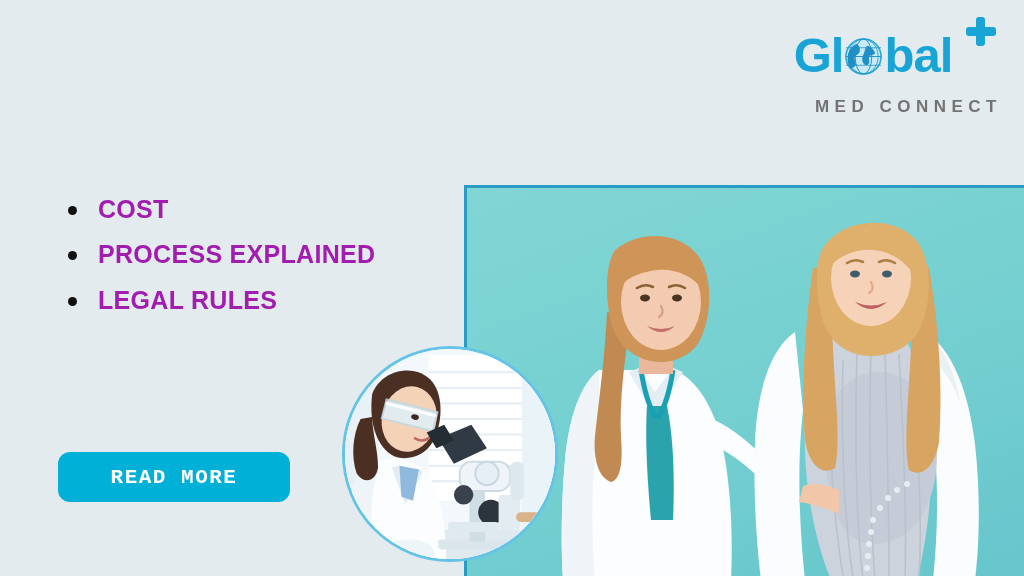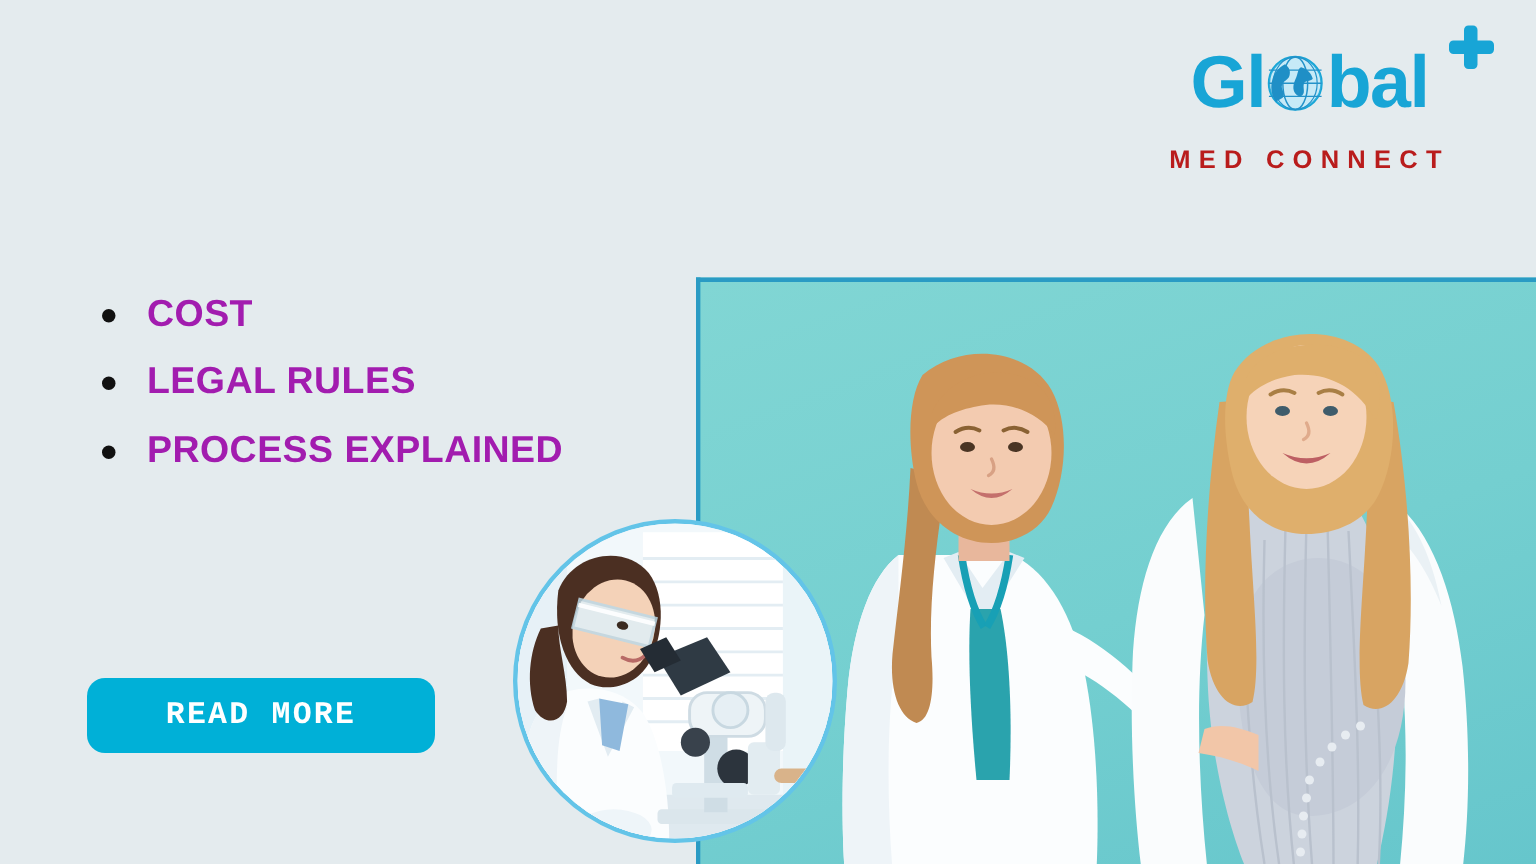--- a/index.html
+++ b/index.html
@@ -63,25 +63,25 @@
     background: #18a5d6;
     border-radius: 3px;
   }
   .logo-plus .bar.h { left: 0; top: 11px; width: 30px; height: 9px; }
   .logo-plus .bar.v { left: 10px; top: 1px; width: 9px; height: 29px; }
   .logo-sub {
     position: absolute;
     left: 0;
     top: 84px;
     width: 258px;
-    text-align: center;
+    text-align: right;
     font-size: 17px;
     font-weight: bold;
     letter-spacing: 5.5px;
-    color: #b91c1c;
+    color: #737373;
     line-height: 1;
   }
 
   
   .title-banner {
     position: absolute;
     left: 27px;
     top: 66px;
     width: 508px;
     height: 83px;
@@ -223,22 +223,22 @@
         <span class="bar h"></span>
           <span class="bar v"></span>
       </span>
     </div>
     <div class="logo-sub">MED CONNECT</div>
   </div>
 
 
   <ul class="bullets">
     <li><span>COST</span></li>
+    <li><span>PROCESS EXPLAINED</span></li>
     <li><span>LEGAL RULES</span></li>
-    <li><span>PROCESS EXPLAINED</span></li>
   </ul>
 
   <button class="cta">READ MORE</button>
 
   <div class="photo-panel">
     <div class="photo-panel-bg"></div>
 
     <svg class="fig-doctor" viewBox="0 0 230 360" aria-hidden="true">
 
       <path d="M44 150 C26 164 14 196 10 240 C6 286 6 330 8 360 L176 360 C178 318 176 268 168 228 C160 188 142 160 120 150 Z" fill="#fbfdfe"></path>

